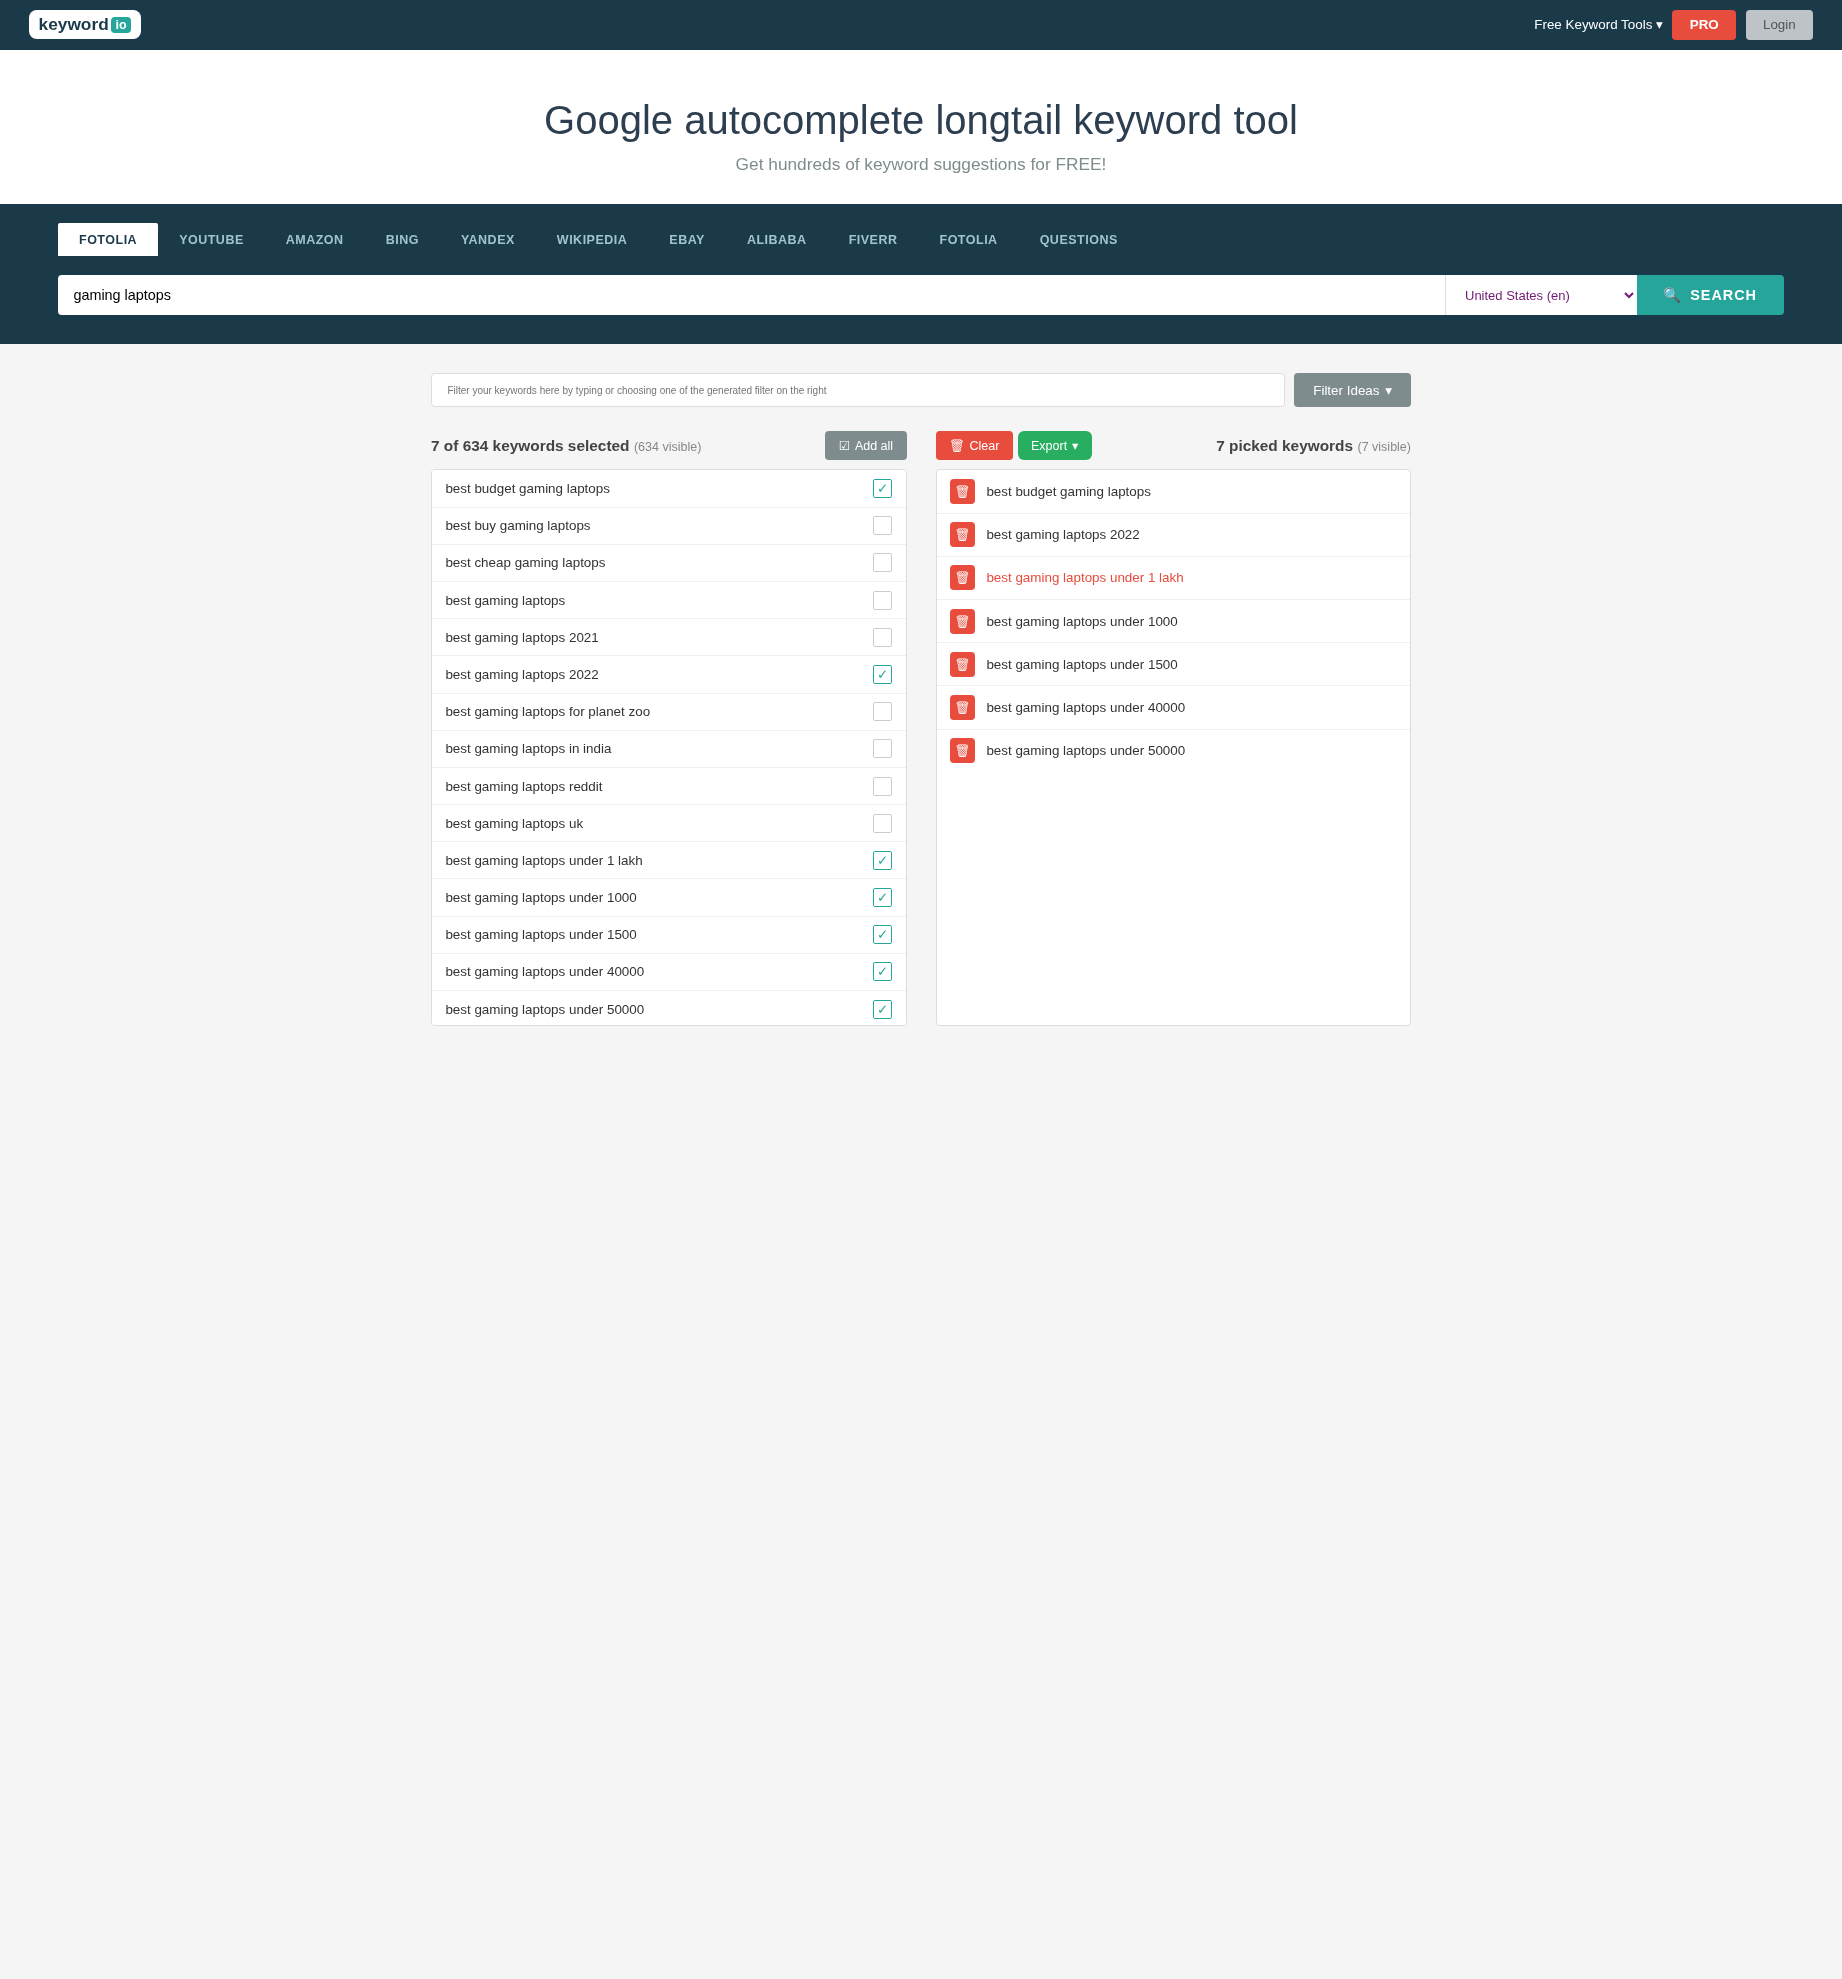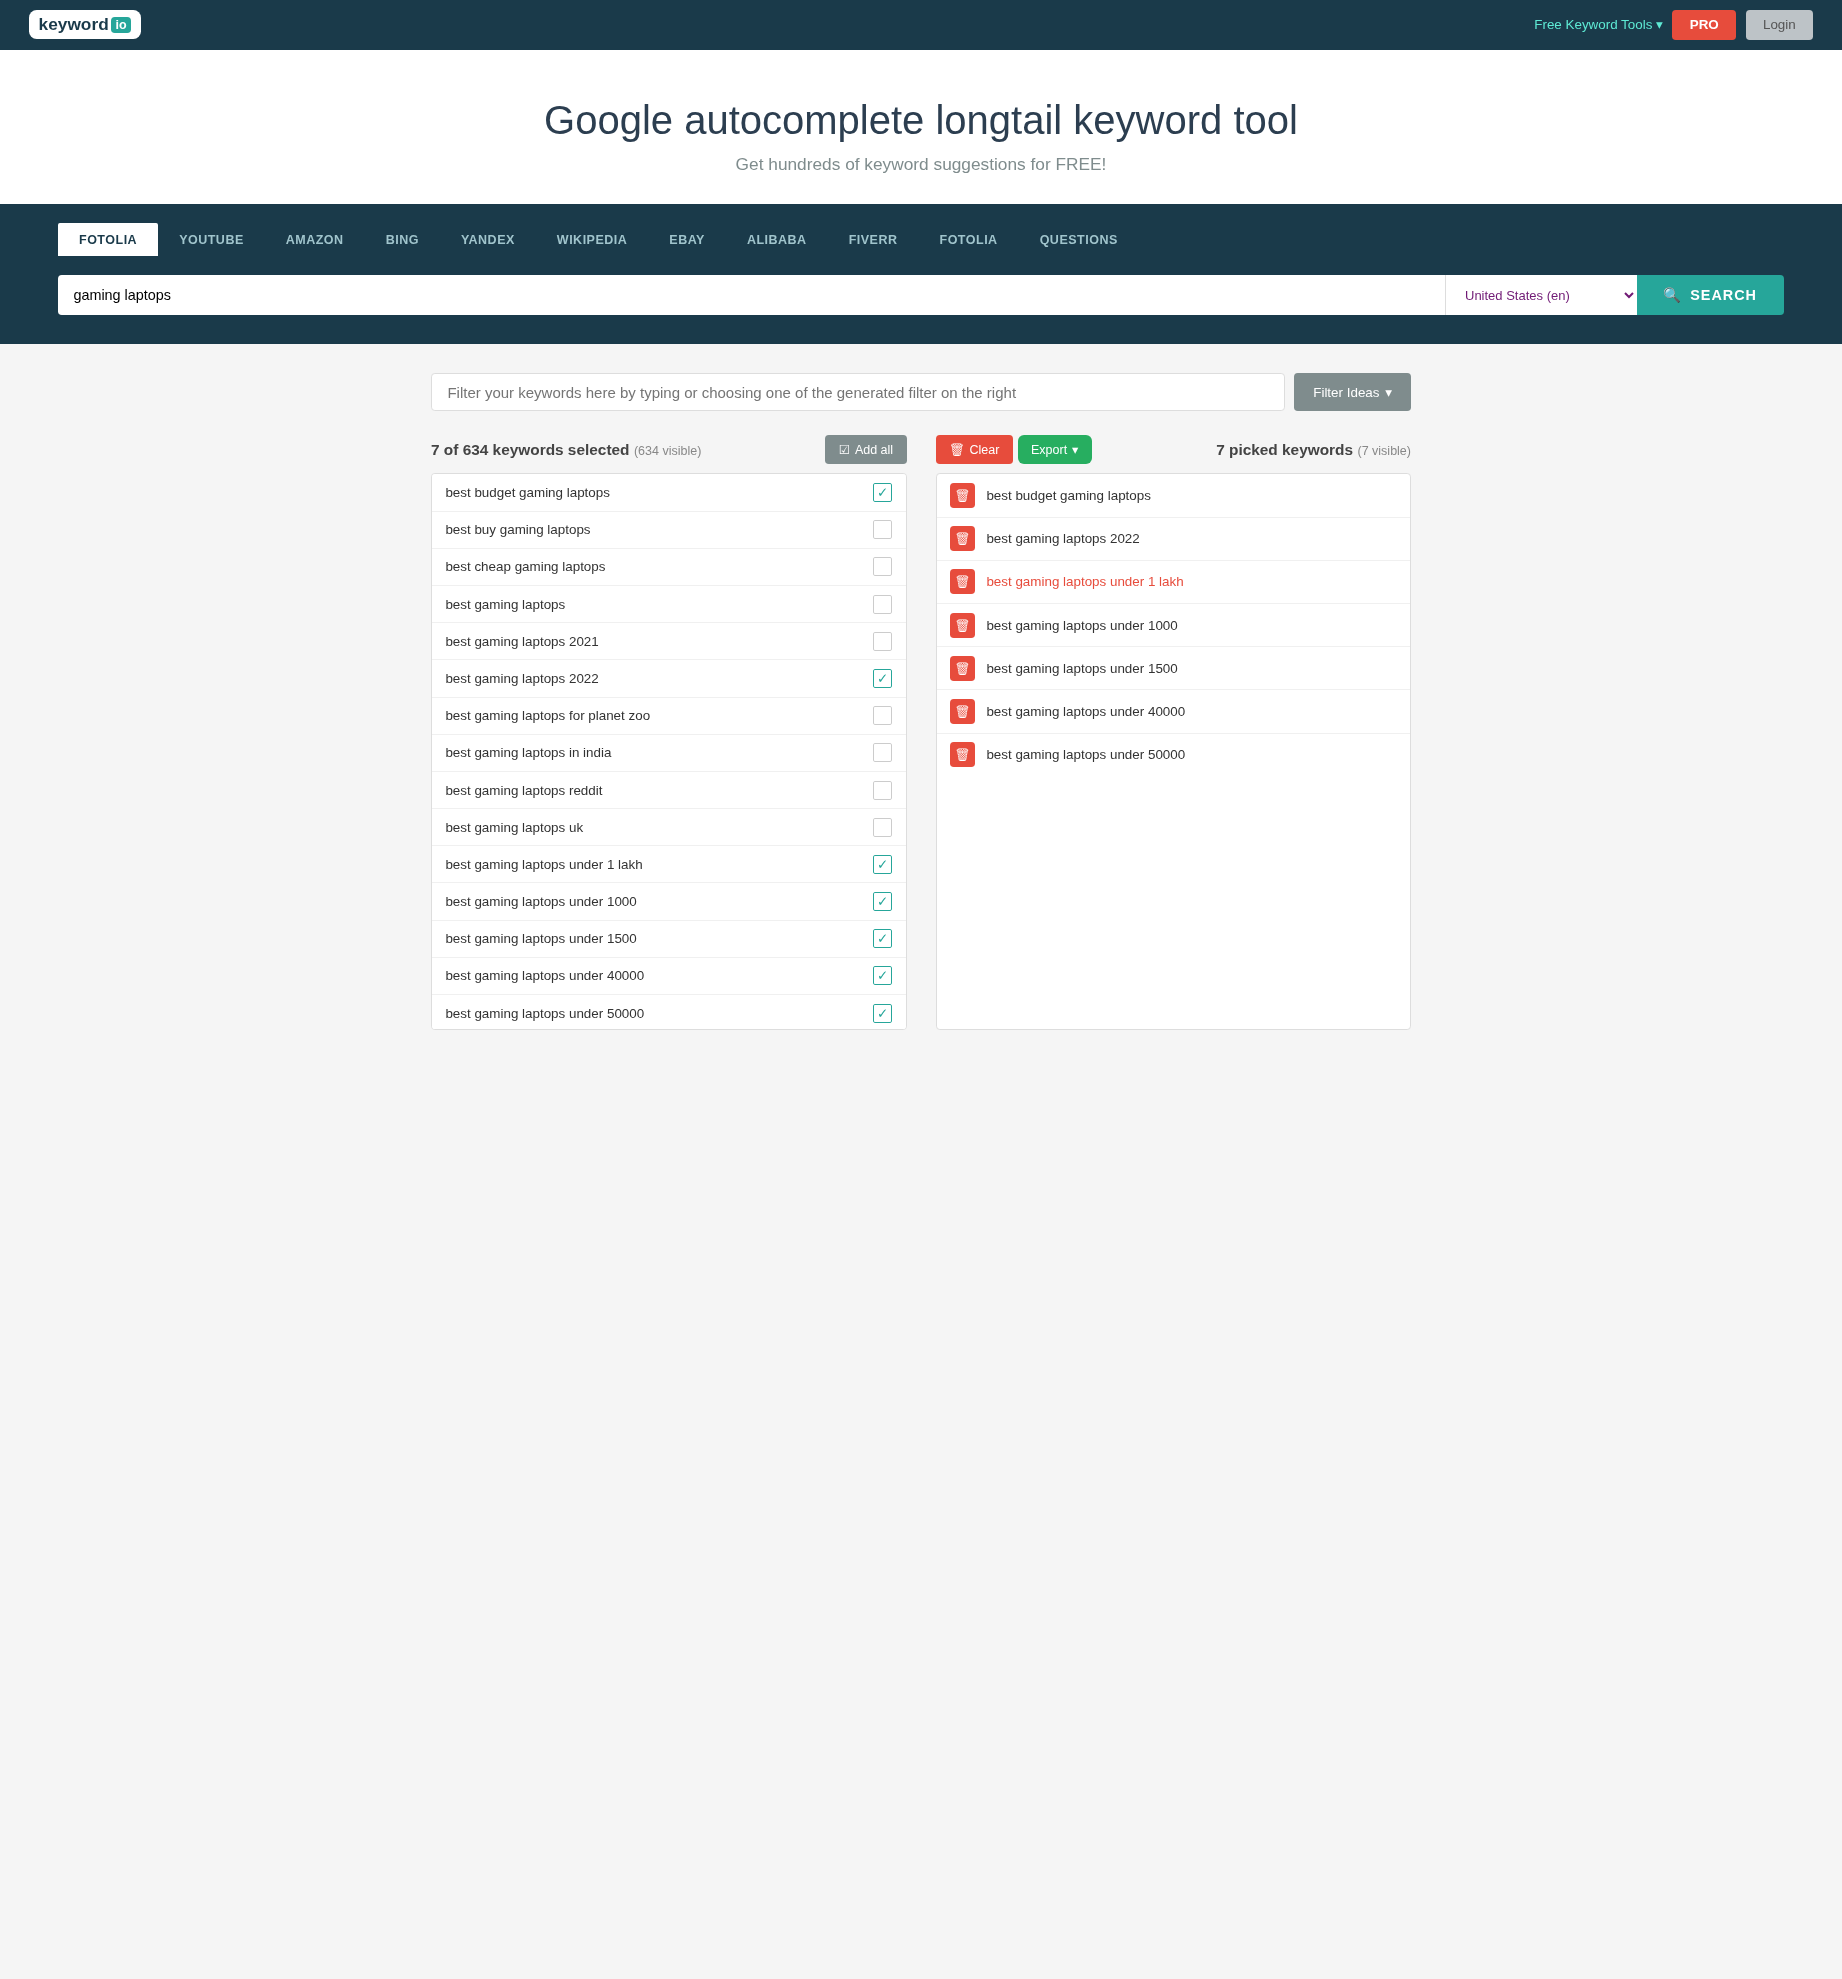--- a/index.html
+++ b/index.html
@@ -32,21 +32,21 @@
     .logo-box span.dot-io { 
       background: #26a69a; 
       color: white; 
       border-radius: 3.8px; 
       padding: 1px 4.8px; 
       font-size: 12.5px; 
       margin-left: 1.9px;
     }
     .header-nav { display: flex; align-items: center; gap: 9.6px; }
     .header-nav-link {
-      color: #5eead4;
+      color: #ffffff;
       text-decoration: none;
       font-size: 13.4px;
       cursor: pointer;
     }
     .btn-pro {
       background: #e74c3c;
       color: white;
       border: none;
       padding: 7.7px 17.3px;
       border-radius: 3.8px;
@@ -158,21 +158,21 @@
 
     
     .filter-bar {
       display: flex;
       gap: 9.6px;
       margin-bottom: 24px;
     }
     .filter-input {
       flex: 1;
       padding: 9.6px 15.4px;
-      font-size: 15px;
+      font-size: 10px;
       border: 1px solid #ddd;
       border-radius: 3.8px;
       outline: none;
       color: #4c1d95;
       background: white;
     }
     .btn-filter {
       background: #7f8c8d;
       color: white;
       border: none;

